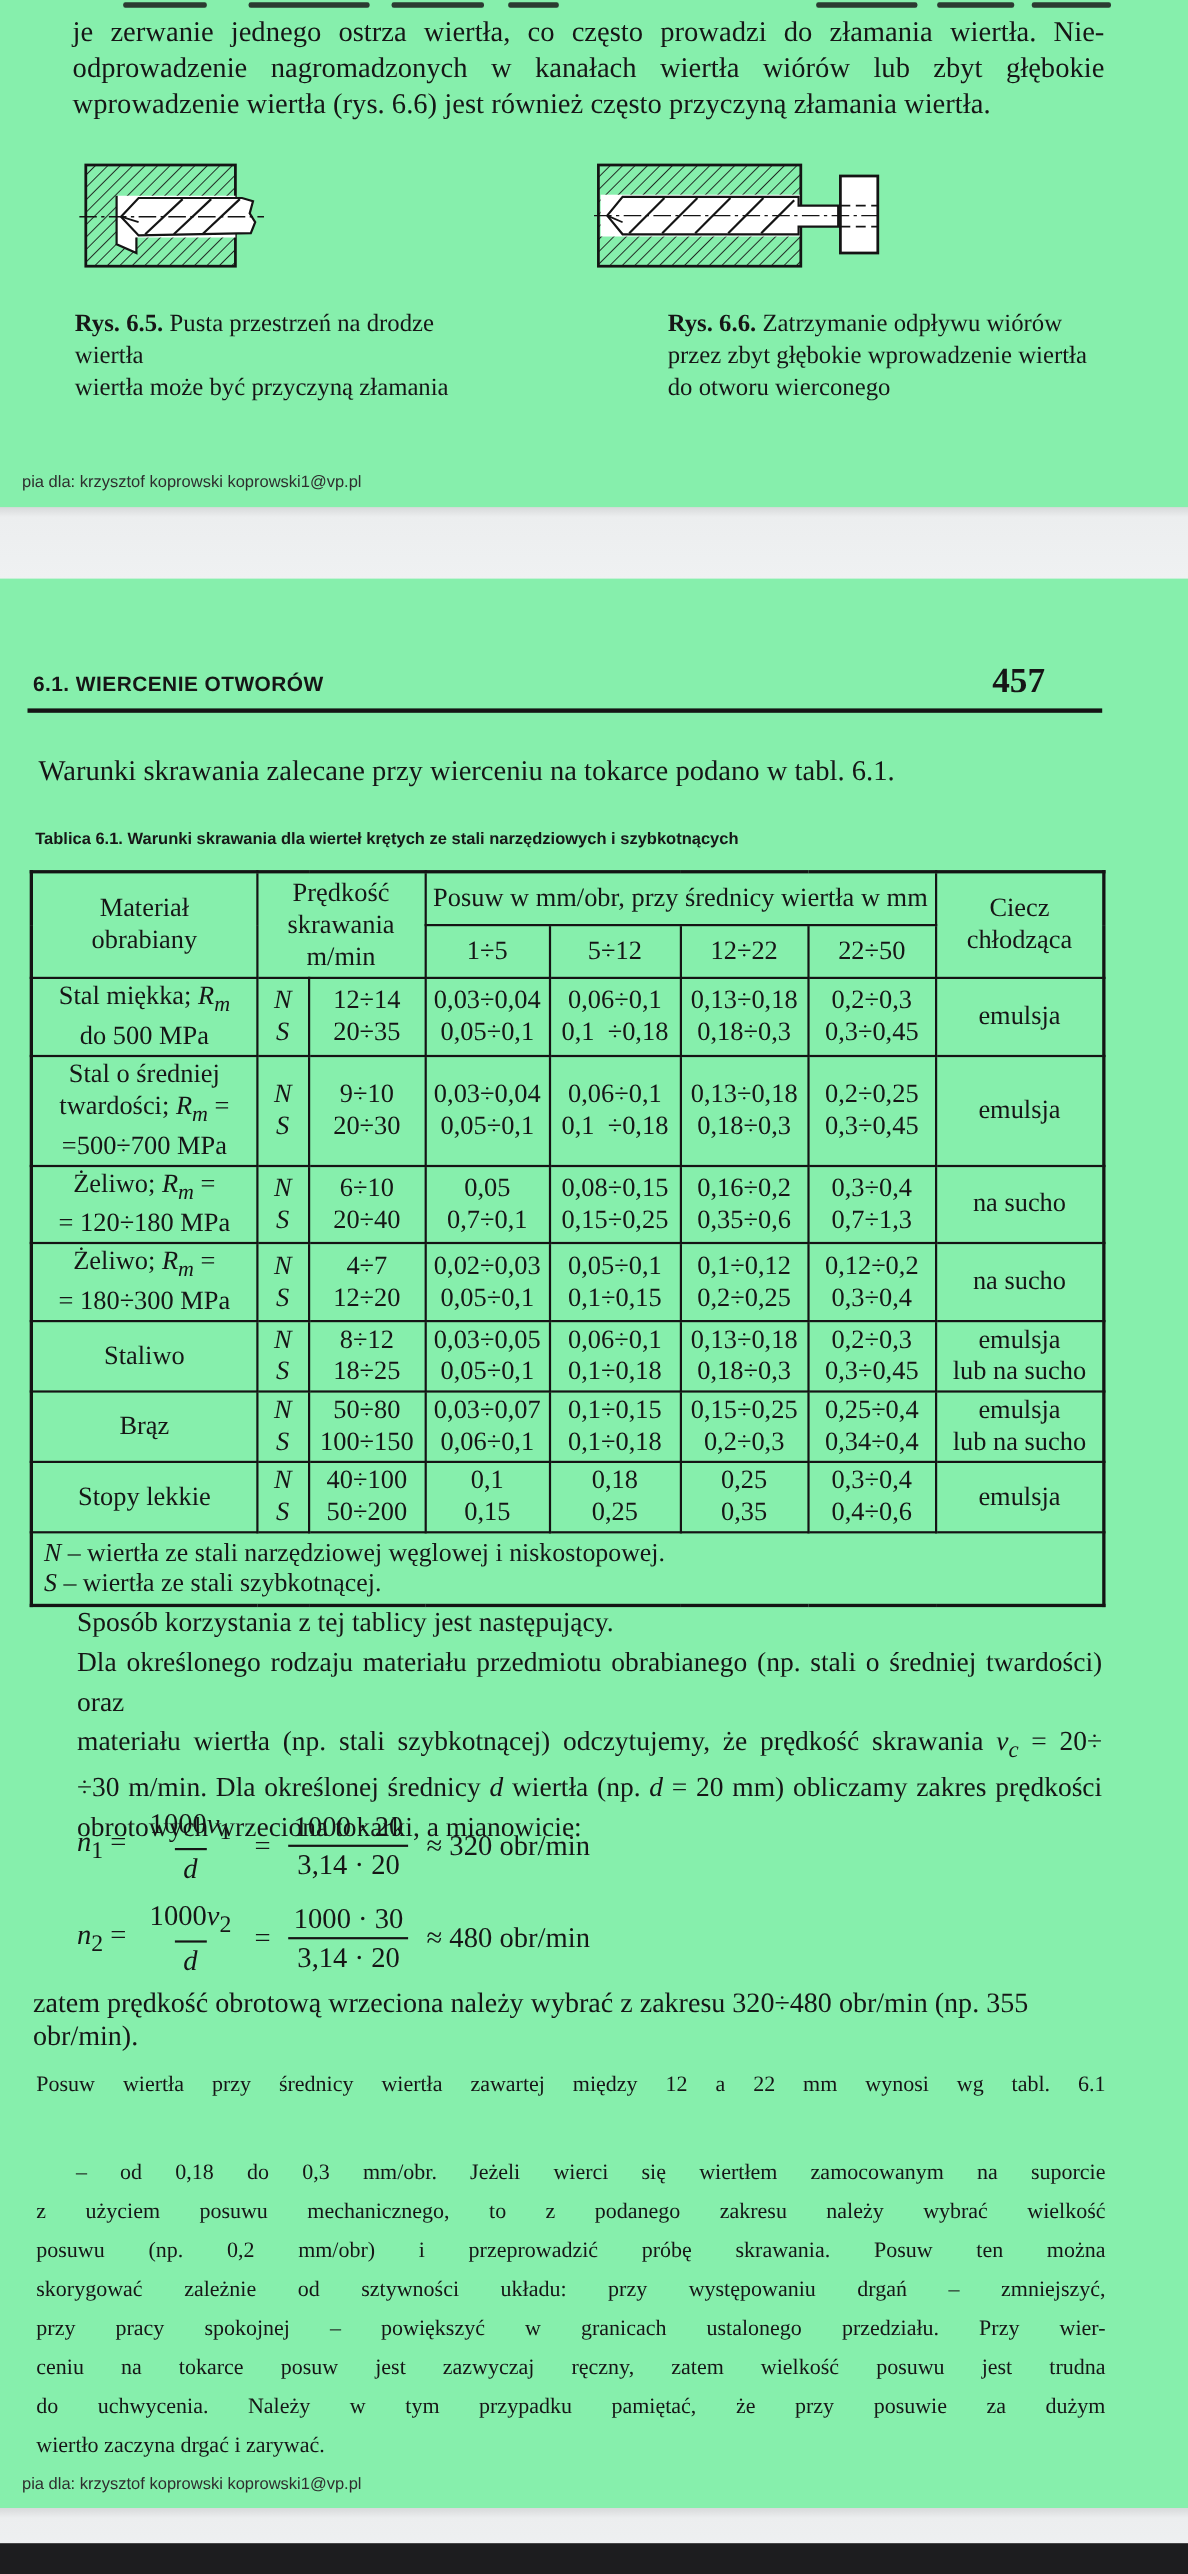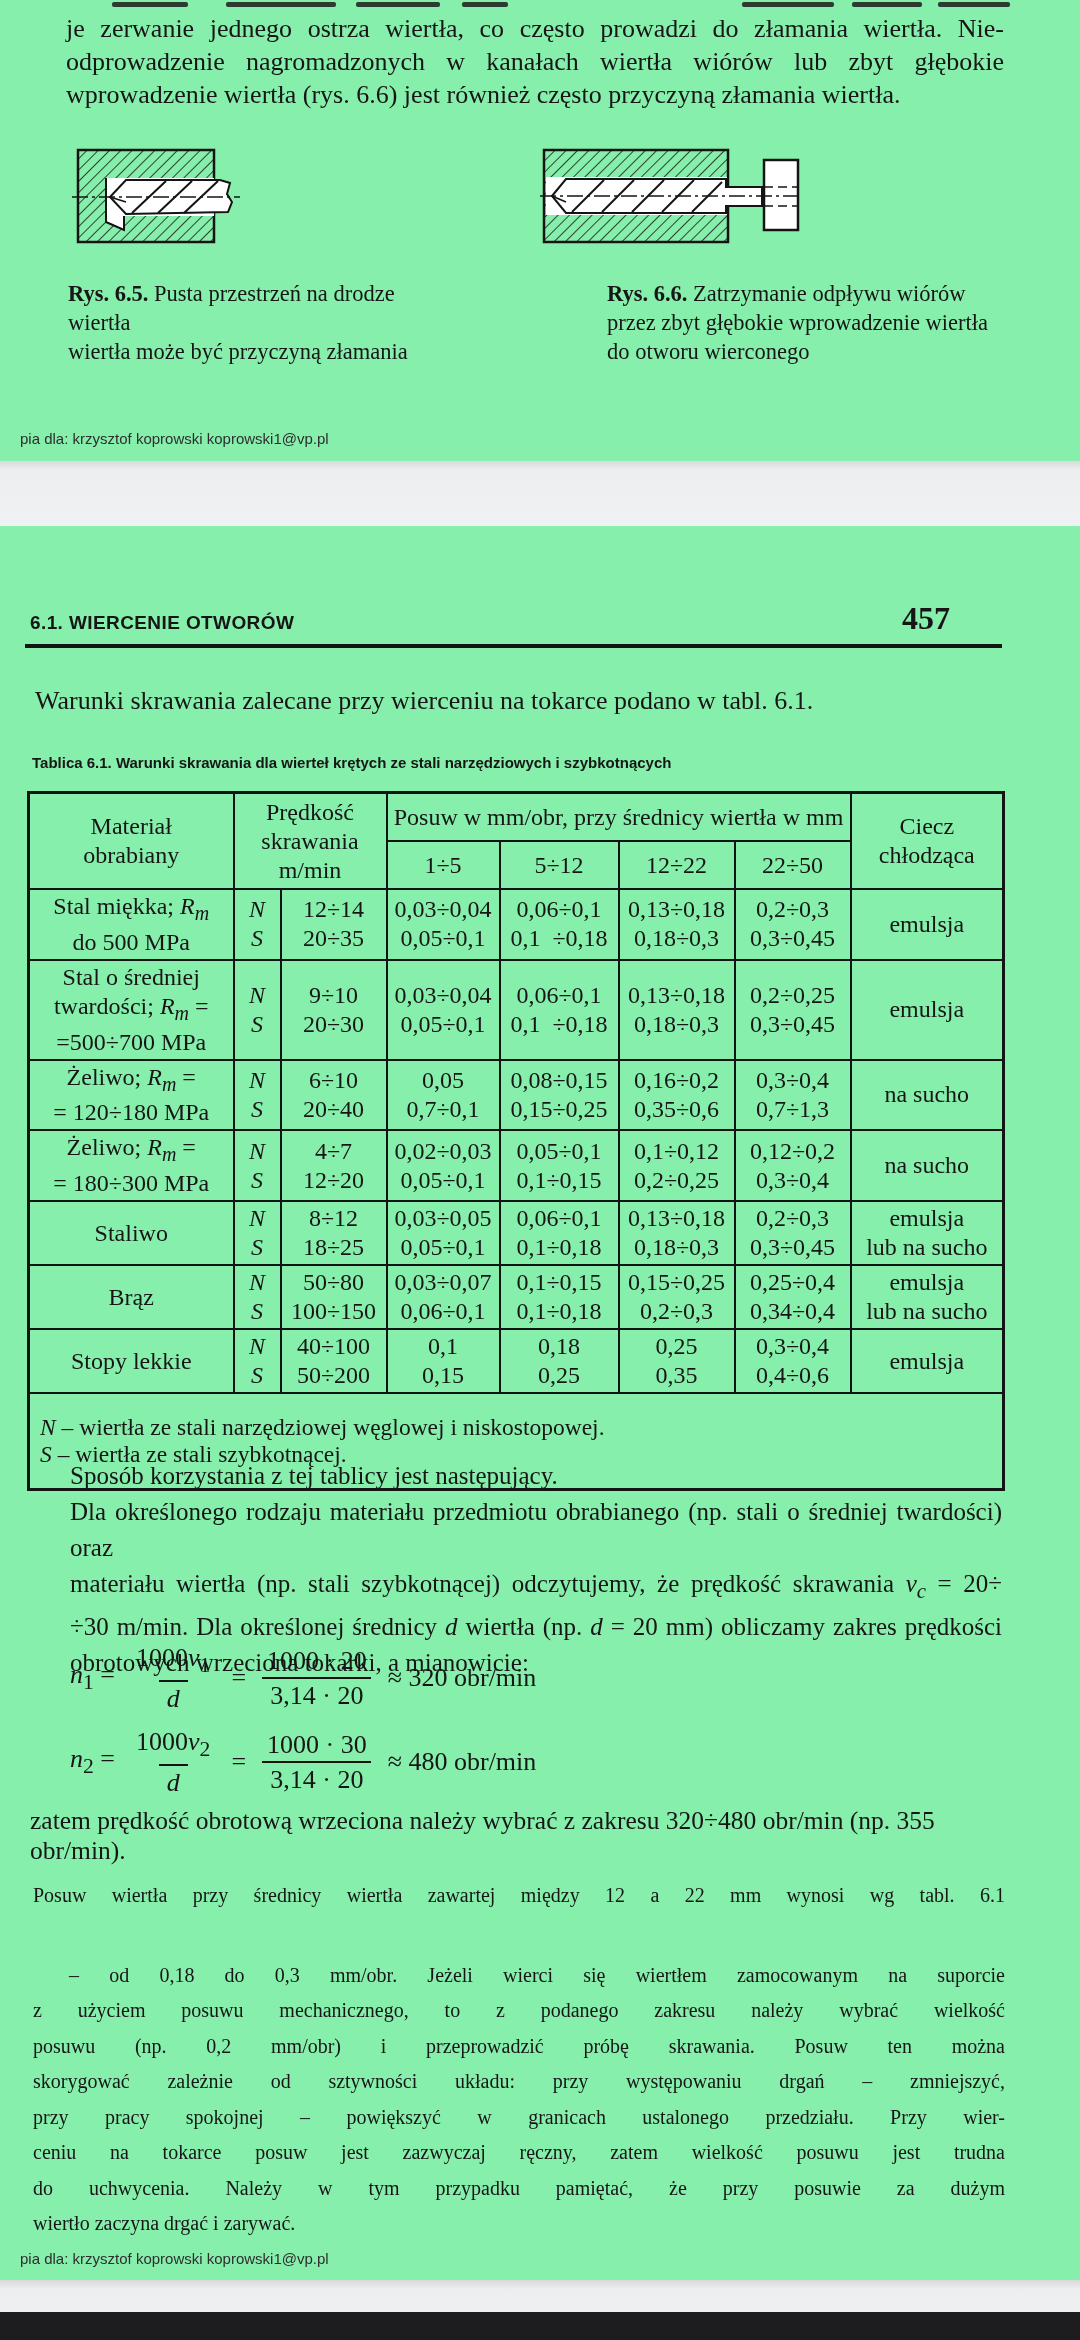--- a/index.html
+++ b/index.html
@@ -47,21 +47,21 @@
              table-layout:fixed;border:3px solid #141414;font-size:24px;}
   table.cond th,table.cond td{border:2.5px solid #141414;padding:2px 4px;vertical-align:middle;}
   table.cond th{font-weight:400;text-align:center;}
   table.cond thead .th-posuw{height:42px;}
   table.cond thead tr:nth-child(2) th{height:42px;}
   table.cond td{text-align:center;}
   table.cond .line{line-height:29px;}
   td.c-material{text-align:left;padding-left:10px;}
   td.c-ns{font-style:italic;}
   td.c-coolant{text-align:left;padding-left:12px;vertical-align:top;padding-top:5px;margin-top:44px;}
-  tr.footnotes td{text-align:left;padding:20px 10px;font-size:23.5px;}
+  tr.footnotes td{text-align:left;padding:5px 10px;font-size:23.5px;}
   tr.footnotes .line{line-height:27px;}
 
   .usage{top:1458px;left:70px;width:932px;font-size:25px;line-height:36px;}
 
   .formula{position:absolute;left:70px;height:80px;display:flex;align-items:center;gap:13px;font-size:26px;}
   .f1{top:1638px;}
   .f2{top:1722px;}
   .frac{display:inline-flex;flex-direction:column;align-items:center;line-height:1.12;}
   .frac .num{padding:0 8px 2px;}
   .frac .den{border-top:2.5px solid #151515;padding:2px 8px 0;}

